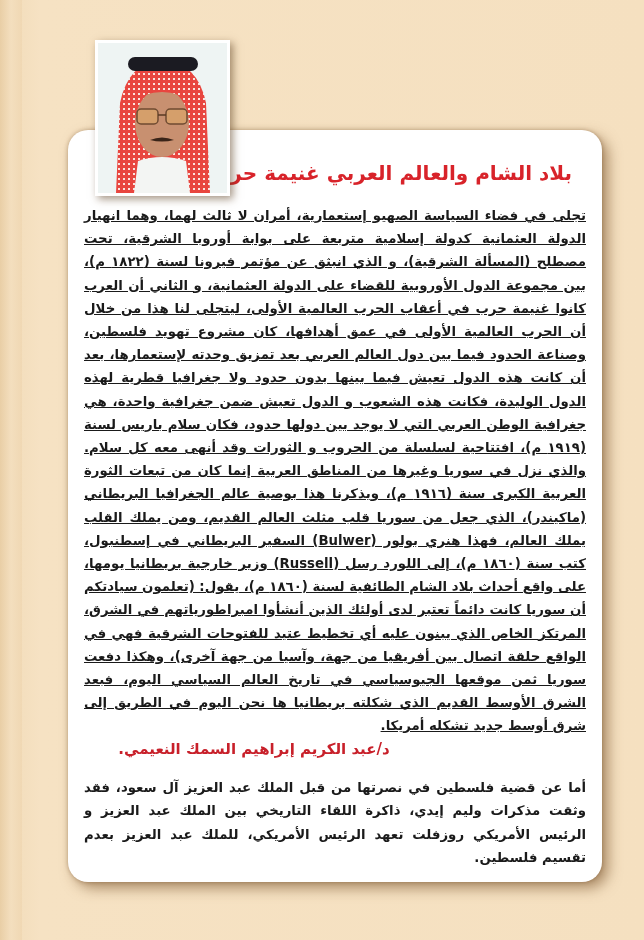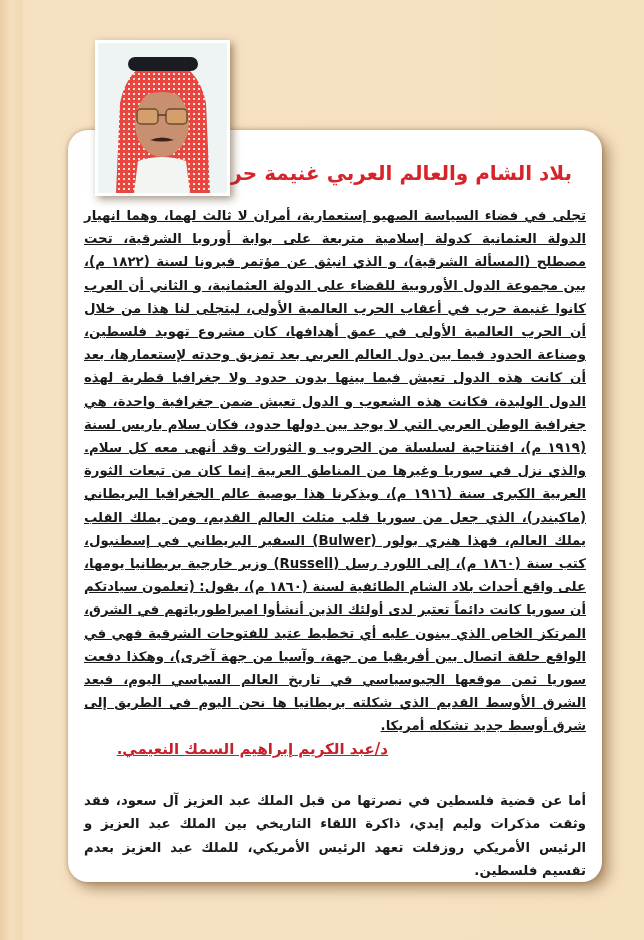--- a/index.html
+++ b/index.html
@@ -33,32 +33,30 @@
   }
   .body-text {
     position:absolute; left:84px; top:204px; width:502px;
     direction:rtl; text-align:justify; text-align-last:right;
     color:#1a1a1a; font-weight:bold; font-size:13.3px; line-height:23.2px;
     z-index:2;
     text-decoration:underline;
   }
   .body-text p { margin:0; }
   .signature {
-    position:absolute; left:88px; top:738px; width:300px;
-    direction:rtl; text-align:right;
+    position:absolute; left:104px; top:738px; width:300px;
+    direction:rtl; text-align:center;
     color:#c8202a; font-weight:bold; font-size:15px; line-height:22px;
     z-index:2;
-    text-decoration:underline;
   }
   .note-text {
     position:absolute; left:84px; top:776px; width:502px;
     direction:rtl; text-align:justify; text-align-last:right;
     color:#1a1a1a; font-weight:bold; font-size:13.3px; line-height:23.4px;
     z-index:2;
-    margin-top:13px;
   }
   .note-text p { margin:0; }
 </style>
 </head>
 <body>
 
 <div class="spine"></div>
 
 <div class="photo">
   <svg width="129" height="150" viewBox="0 0 129 150">

